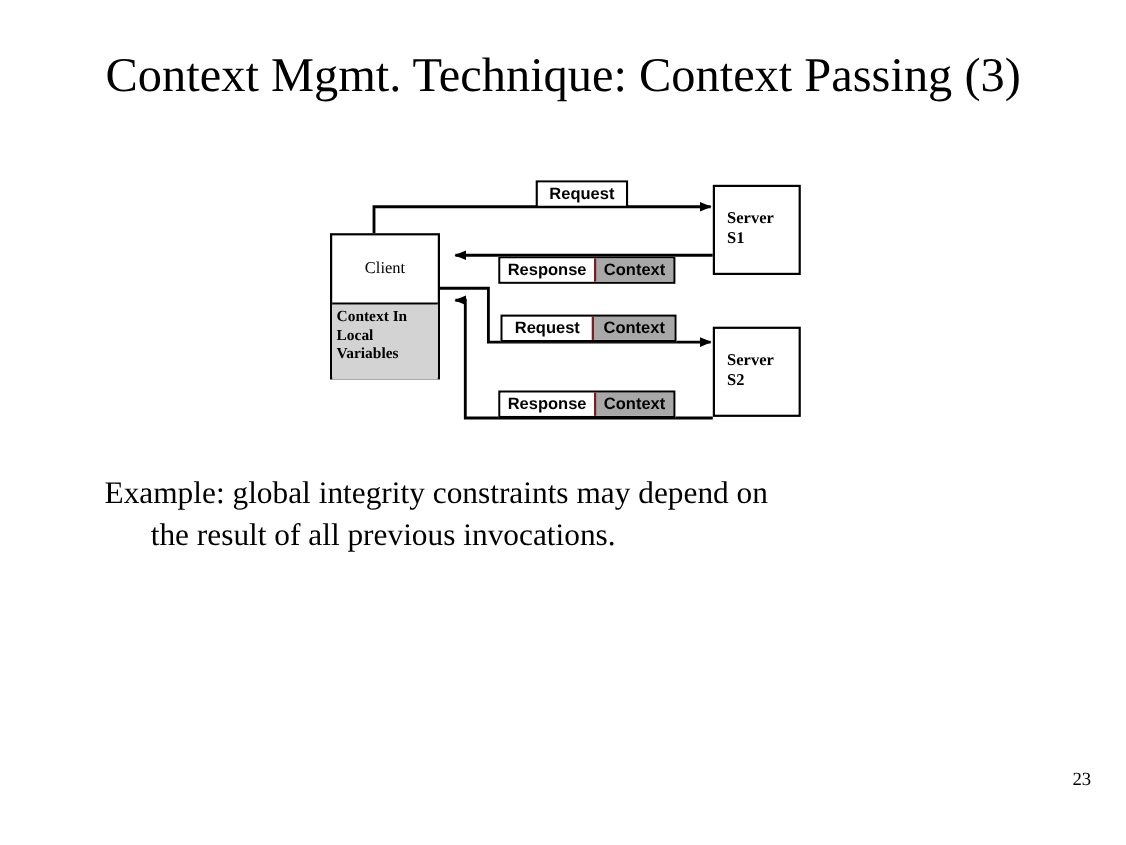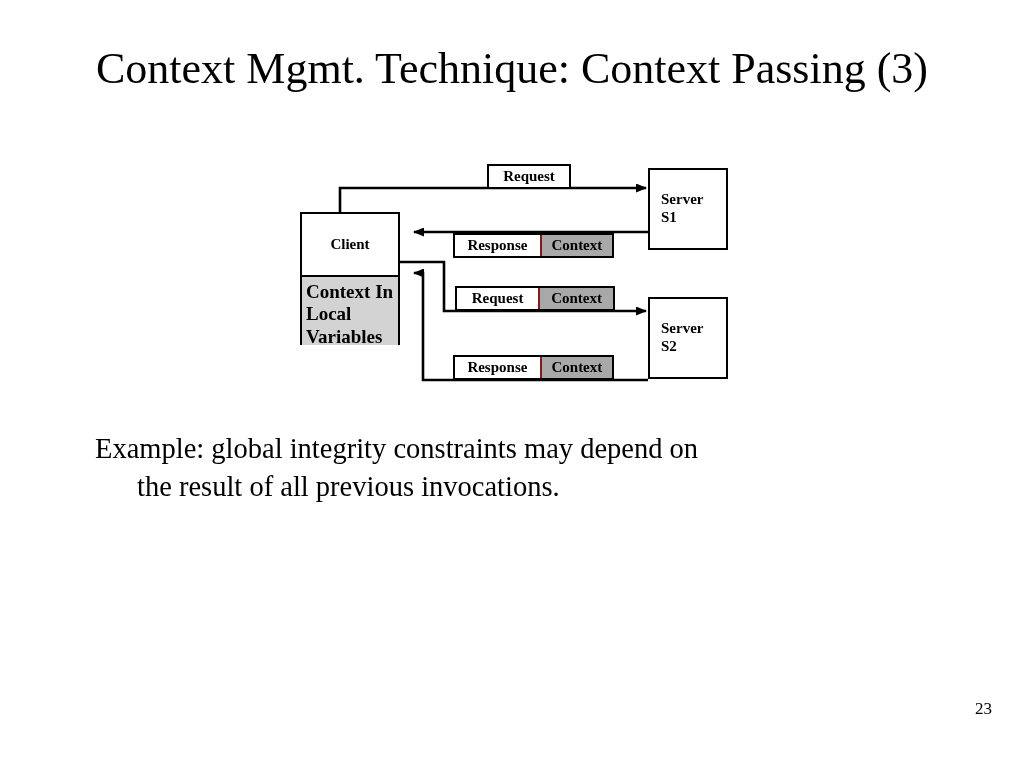--- a/index.html
+++ b/index.html
@@ -69,32 +69,32 @@
     position: absolute;
     left: 0; top: 0;
     width: 100%;
     height: 63px;
     border-bottom: 2px solid #000;
     box-sizing: border-box;
     display: flex;
     align-items: center;
     justify-content: center;
     font-size: 15px;
-    font-weight: bold;
+    font-weight: normal;
   }
   #client-context {
     position: absolute;
     left: 0;
     top: 63px;
     width: 100%;
     height: 68px;
     box-sizing: border-box;
     background: #d3d3d3;
     padding: 4px 0 0 4px;
-    font-size: 19px;
+    font-size: 14px;
     font-weight: bold;
     line-height: 1.18;
     text-align: left;
   }
   #client-context span { display: block; white-space: nowrap; }
 
   
   .server {
     display: flex;
     flex-direction: column;
@@ -110,21 +110,21 @@
 
   
   .msg {
     position: absolute;
     border: 2px solid #000;
     box-sizing: border-box;
     background: #ffffff;
     display: flex;
     align-items: stretch;
     height: 25px;
-    font-family: Liberation Serif, serif;
+    font-family: Liberation Sans, sans-serif;
   }
   .msg .part {
     display: flex;
     align-items: center;
     justify-content: center;
     font-size: 15px;
     font-weight: bold;
     padding: 0 6px;
     box-sizing: border-box;
   }

